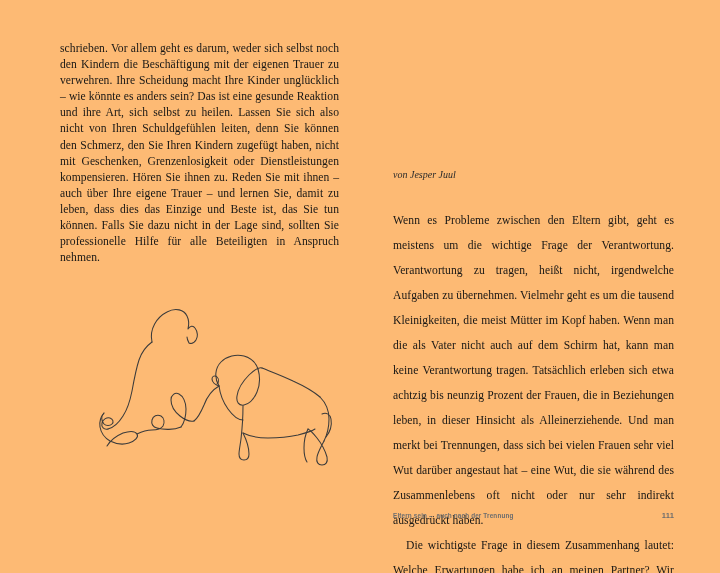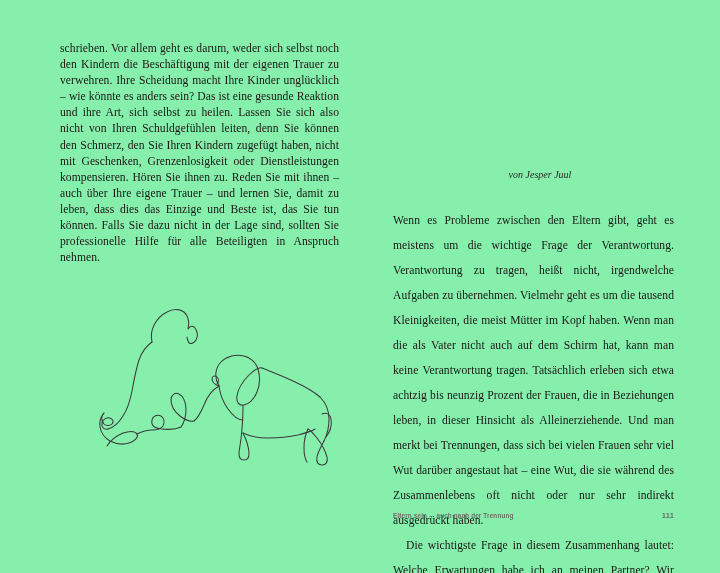--- a/index.html
+++ b/index.html
@@ -5,21 +5,21 @@
 <style>
   html, body {
     margin: 0;
     padding: 0;
     background: #ffffff;
   }
   .page {
     position: relative;
     width: 720px;
     height: 573px;
-    background: #86efac;
+    background: #fdba74;
     overflow: hidden;
     font-family: "Liberation Serif", serif;
     color: #1d1d1b;
   }
 
   
   .verso {
     position: absolute;
     left: 0;
     top: 0;
@@ -87,21 +87,21 @@
     letter-spacing: -0.005em;
   }
   .chapter-title .tline {
     display: block;
   }
   .byline {
     position: absolute;
     left: 33px;
     top: 168px;
     width: 294px;
-    text-align: center;
+    text-align: left;
     font-family: "Liberation Serif", serif;
     font-style: italic;
     font-size: 10px;
     line-height: 14px;
     color: #2b2b2b;
   }
   .recto-text {
     position: absolute;
     left: 393px;
     top: 208px;

